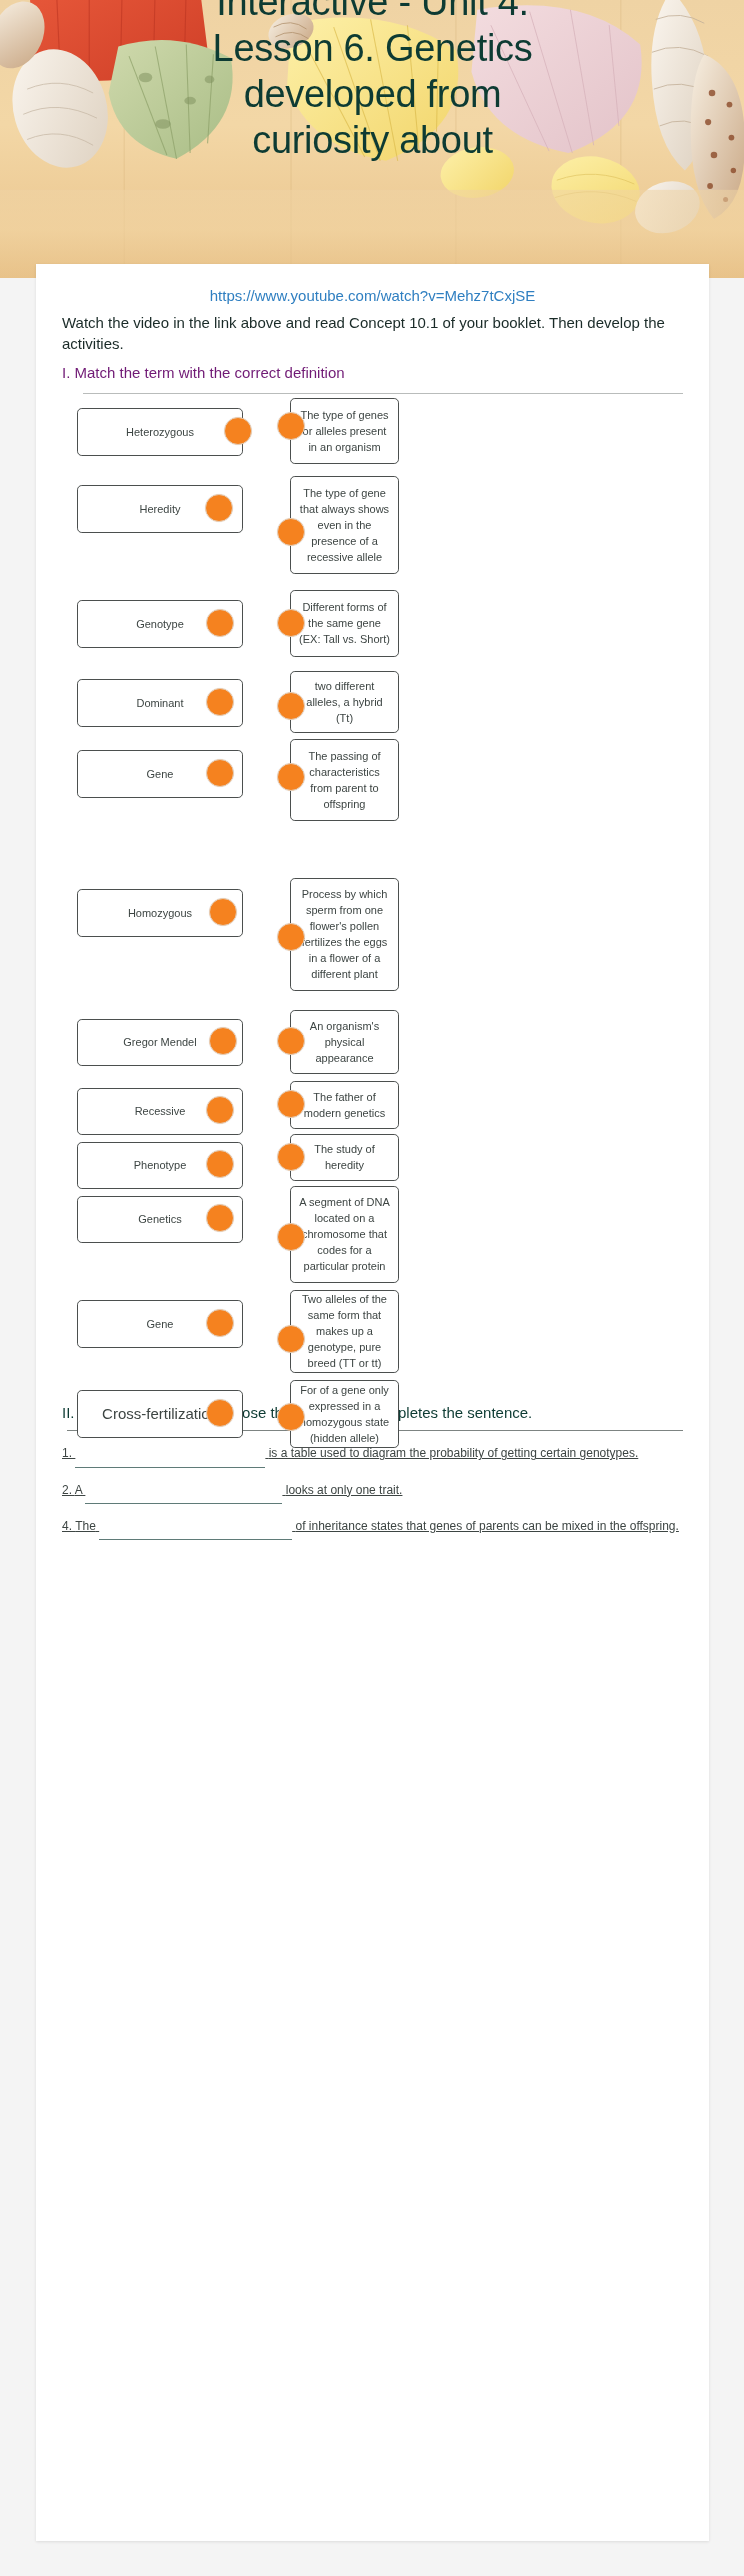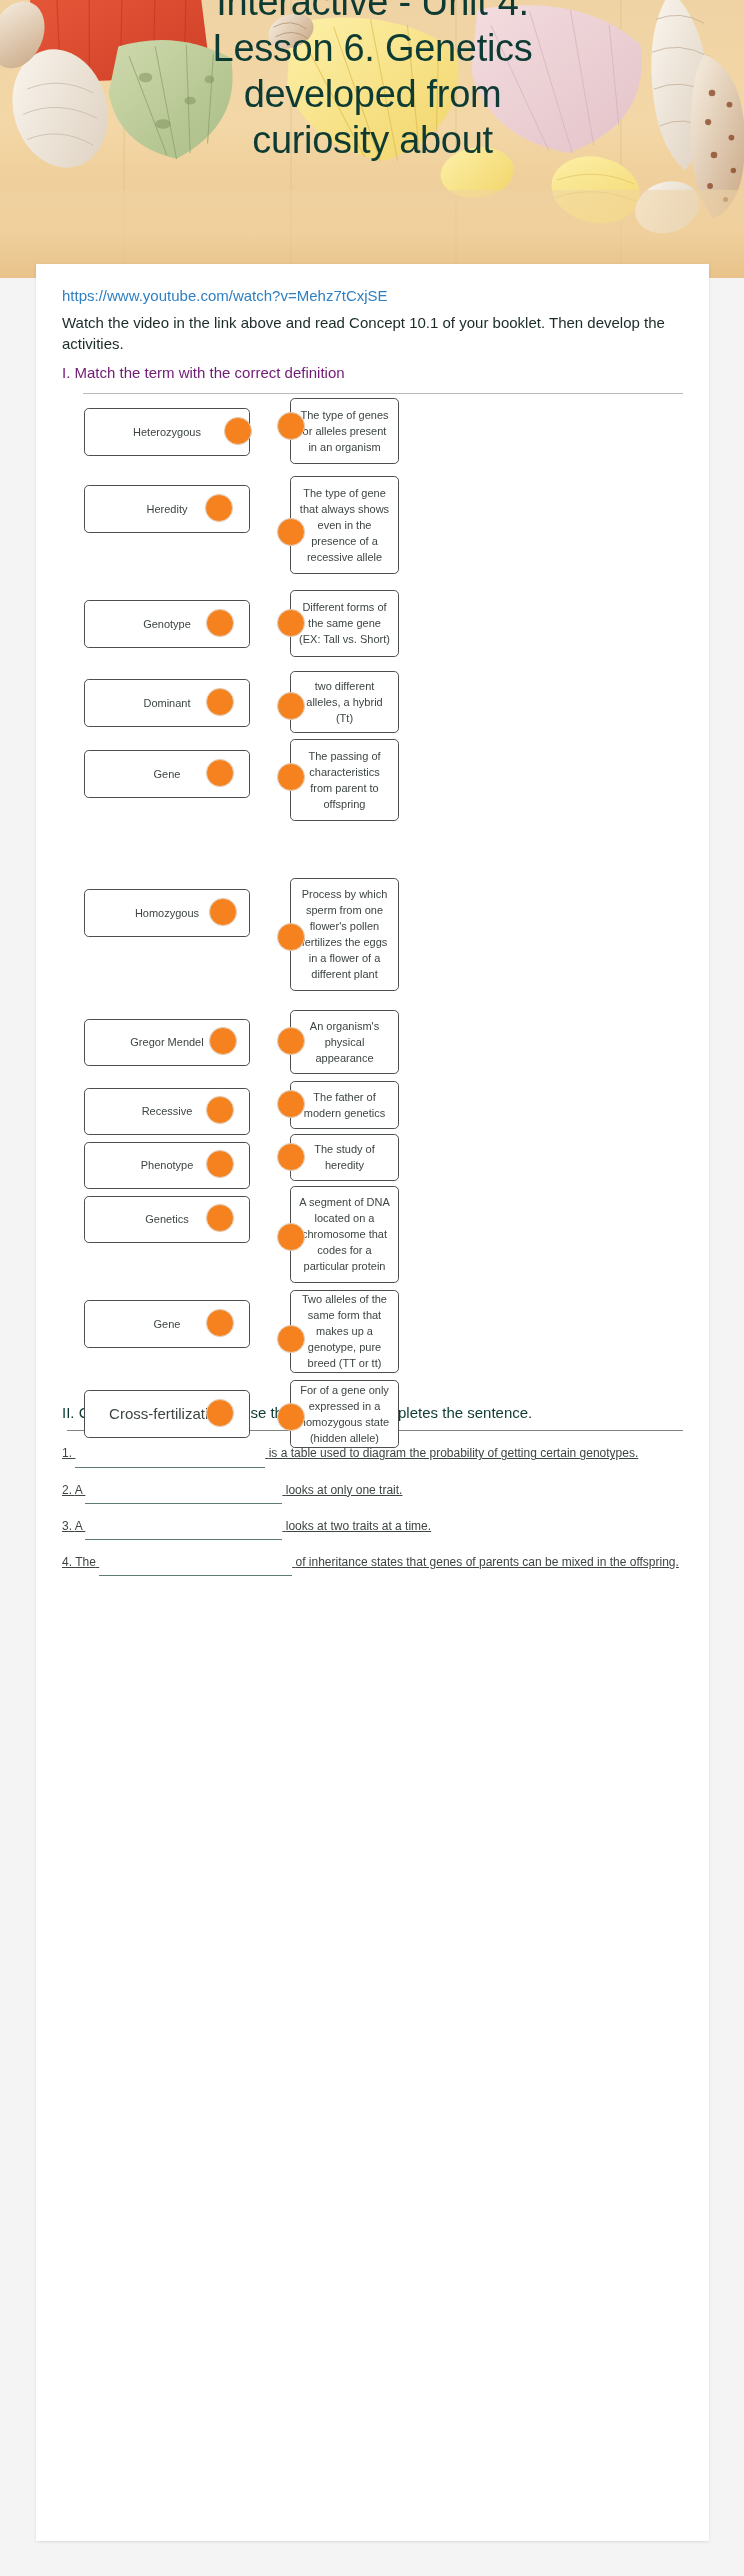--- a/index.html
+++ b/index.html
@@ -54,20 +54,21 @@
   }
 
   .intro { padding: 21.3px 26px 0 26px; }
   .link-url {
     color: #2f7fc1;
     font-size: 15px;
     line-height: 21.3px;
     display: block;
     text-decoration: none;
     margin-bottom: 6.8px;
+    text-align: center;
   }
   .para {
     color: #1a2b28;
     font-size: 15px;
     line-height: 20.4px;
     margin-bottom: 8.7px;
   }
   .sec-head-1 {
     color: #701a75;
     font-size: 15px;
@@ -95,21 +96,21 @@
     border-radius: 4.8px;
     display: flex;
     align-items: center;
     justify-content: center;
     text-align: center;
     color: #3d4543;
     font-size: 11px;
     line-height: 16px;
     padding: 3.9px 7.8px;
   }
-  .mbox.left  { left: 48px;  width: 166px; }
+  .mbox.left  { left: 41px;  width: 166px; }
   .mbox.right { left: 254px; width: 109px; }
 
   .dot {
     position: absolute;
     width: 28px; height: 28px;
     border-radius: 50%;
     background: #f5821f;
     border: 1.5px solid #e5cdb6;
     box-shadow: 0 0 0 0.5px rgba(0,0,0,0.04);
   }
@@ -443,26 +444,20 @@
         <span>is a table used to diagram the probability of getting certain genotypes.</span>
       </div>
 
       <div class="q">
         <span class="num">2.</span>
         <span>A</span>
         <input class="blank b-lg" type="text" value="" style="">
         <span>looks at only one trait.</span>
       </div>
 
-      <div class="q">
-        <span class="num">3.</span>
-        <span>A</span>
-        <input class="blank b-lg" type="text" value="" style="">
-        <span>looks at two traits at a time.</span>
-      </div>
 
       <div class="q">
         <span class="num">4.</span>
         <span>The</span>
         <input class="blank b-md" type="text" value="" style="">
         <span>of inheritance states that genes of parents can be mixed in the offspring.</span>
       </div>
 
     </div>
 

